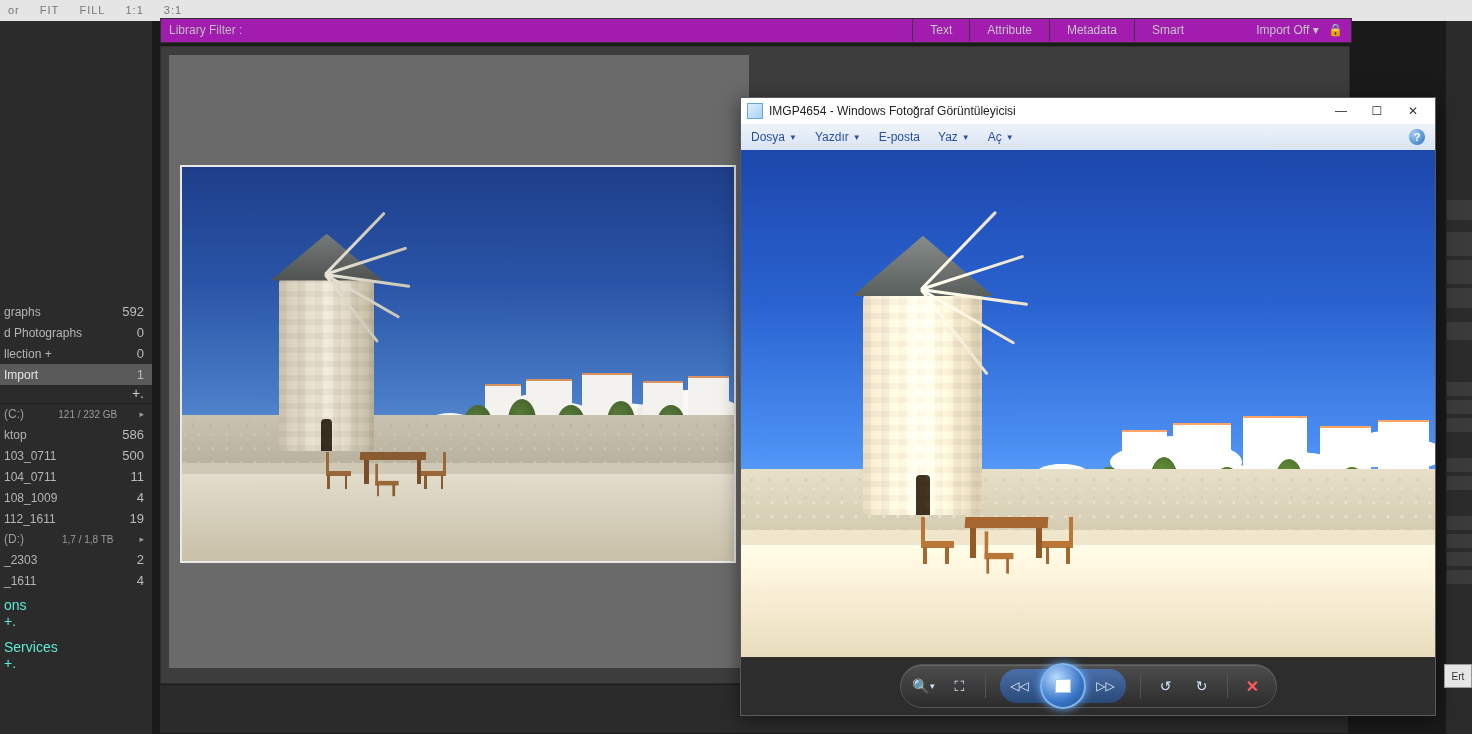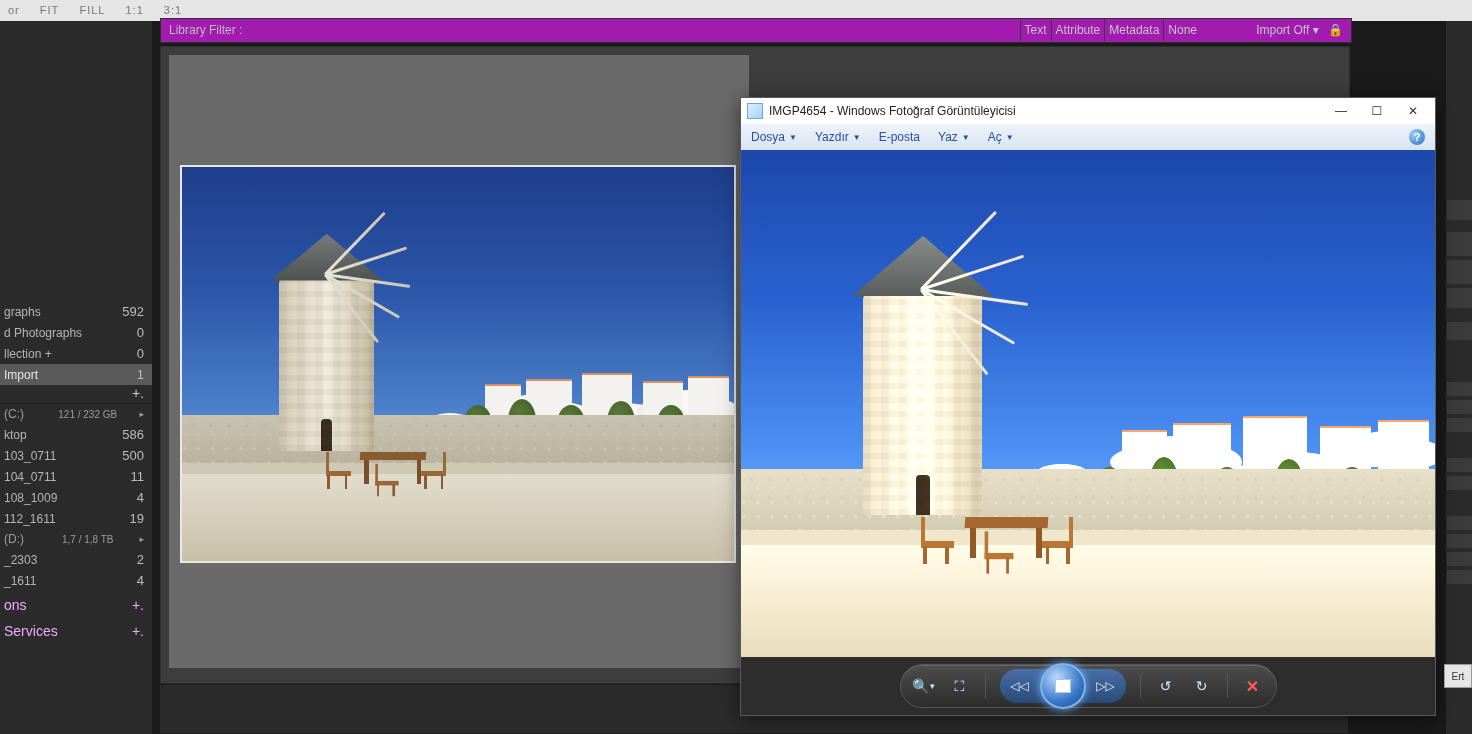--- a/index.html
+++ b/index.html
@@ -1,33 +1,33 @@
 <!DOCTYPE html>
 <html><head>
 <meta charset="utf-8">
 <style>
   html,body{margin:0;padding:0;width:1472px;height:734px;background:#1a1a1a;font-family:"Segoe UI",Arial,sans-serif;font-size:12px;color:#aaa;overflow:hidden;position:relative;}
   .topbar{position:absolute;left:0;top:0;width:1472px;height:21px;background:#e5e5e5;color:#777;font-size:11px;letter-spacing:1px;}
   .topbar span{display:inline-block;padding:4px 8px;}
   .filterbar{position:absolute;left:160px;top:18px;width:1190px;height:23px;background:#a21caf;border:1px solid #303030;color:#ccc;font-size:12px;}
   .filterbar .lbl{position:absolute;left:8px;top:4px;color:#bdbdbd;}
   .filterbar .tabs{position:absolute;right:150px;top:0;display:flex;}
-  .filterbar .tabs div{padding:4px 4px;color:#c4c4c4;border-left:1px solid #3a3a3a;cursor:pointer;}
+  .filterbar .tabs div{padding:4px 17px;color:#c4c4c4;border-left:1px solid #3a3a3a;cursor:pointer;}
   .filterbar .right{position:absolute;right:8px;top:4px;color:#c4c4c4;}
   .filterbar .lock{display:inline-block;margin-left:6px;}
 
   .leftpanel{position:absolute;left:0;top:21px;width:152px;height:713px;background:#2b2b2b;border-right:1px solid #1a1a1a;}
   .leftpanel .gap{height:280px;}
   .row{display:flex;justify-content:space-between;align-items:center;padding:3px 8px 3px 4px;color:#b5b5b5;font-size:12px;}
   .row.sel{background:#5a5a5a;color:#e6e6e6;}
   .row .cnt{color:#bcbcbc;font-size:13px;}
   .plus{position:relative;height:18px;text-align:right;padding-right:8px;color:#ccc;font-size:14px;border-bottom:1px solid #1a1a1a;}
   .row.head{color:#9c9c9c;}
   .row.head .cnt{font-size:10px;color:#9c9c9c;margin-left:12px;}
-  .section-title{padding:6px 8px 4px 4px;color:#f0abfc;font-size:14px;display:flex;justify-content:space-between;align-items:flex-start;}
+  .section-title{padding:6px 8px 4px 4px;color:#5eead4;font-size:14px;display:flex;justify-content:space-between;align-items:flex-start;flex-direction:column;}
 
   .rightpanel{position:absolute;right:0;top:21px;width:26px;height:713px;background:#2b2b2b;border-left:1px solid #1a1a1a;}
   .rightpanel .stub{position:absolute;left:0;width:26px;background:#3b3b3b;border:1px solid #2a2a2a;border-right:none;}
 
   
   .main{position:absolute;left:160px;top:46px;width:1188px;height:636px;background:#3d3d3d;border:1px solid #2e2e2e;}
   .main .inner{position:absolute;left:8px;top:8px;width:580px;height:613px;background:#6a6a6a;}
   .thumb{position:absolute;left:180px;top:165px;width:552px;height:394px;border:2px solid #e8e8e8;overflow:hidden;}
   .bottombar{position:absolute;left:160px;top:684px;width:1188px;height:48px;background:#2b2b2b;border-top:1px solid #1a1a1a;}
 
@@ -93,21 +93,21 @@
   <span>1:1</span>
   <span>3:1</span>
 </div>
 
 <div class="filterbar">
   <span class="lbl">Library Filter :</span>
   <div class="tabs">
     <div>Text</div>
     <div>Attribute</div>
     <div>Metadata</div>
-    <div>None</div>
+    <div>Smart</div>
   </div>
   <div class="right">
     <span>Import Off</span>
     <span>▾</span>
     <span class="lock">🔒</span>
   </div>
 </div>
 
 <div class="leftpanel">
   <div class="gap"></div>

